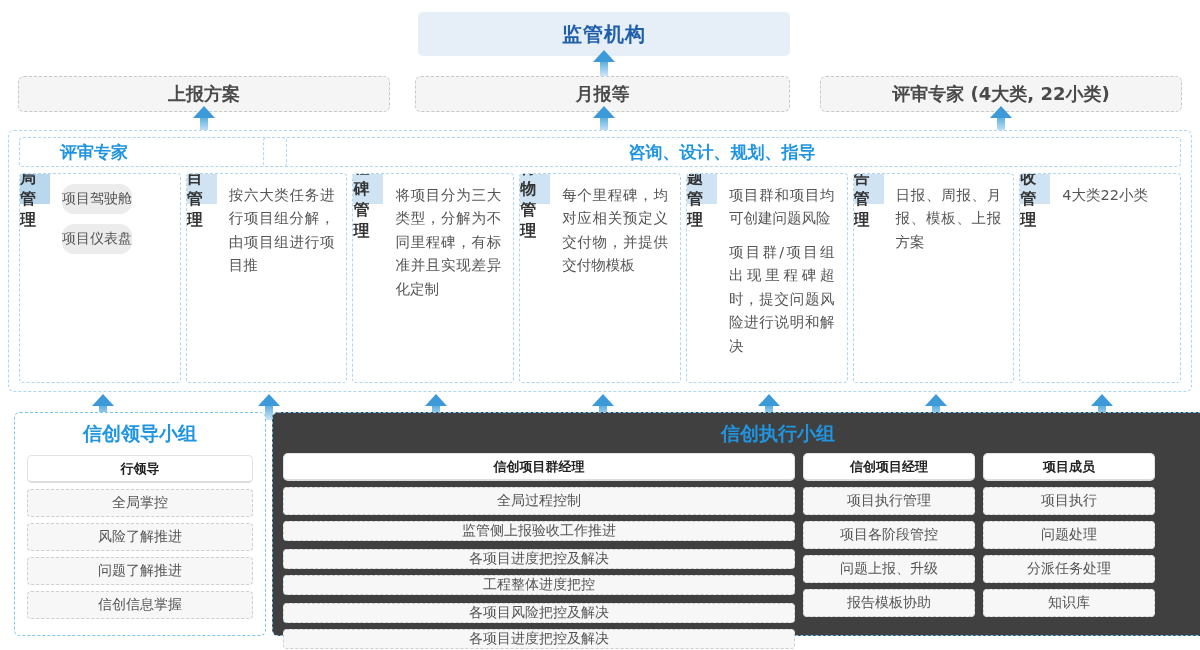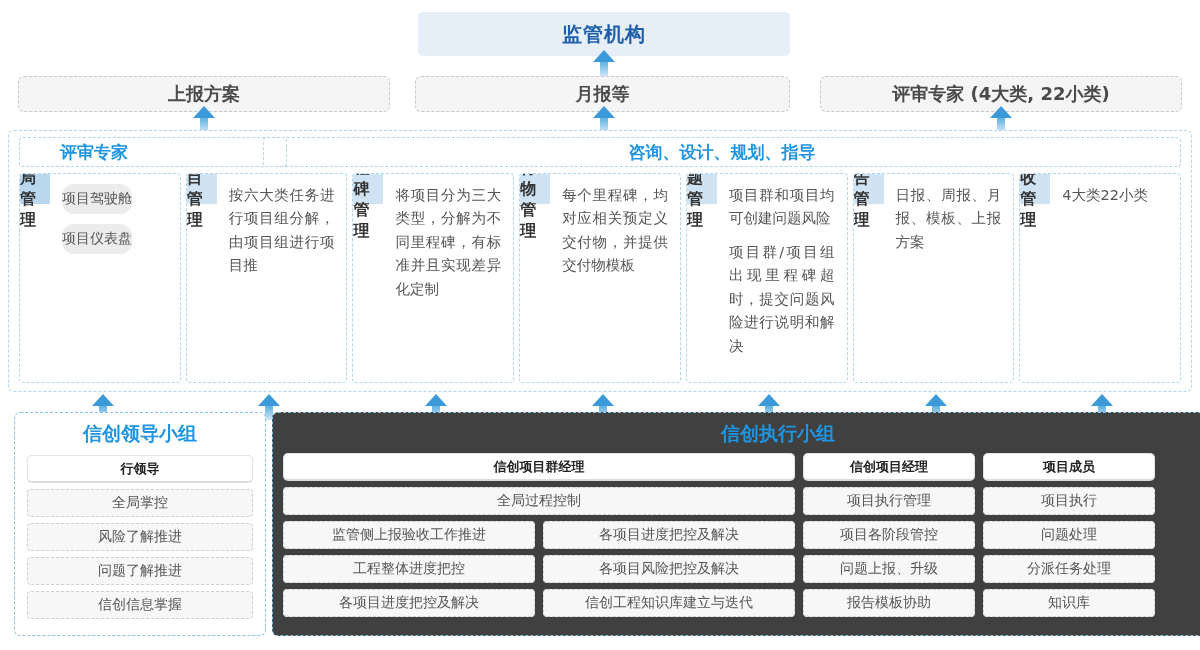--- a/index.html
+++ b/index.html
@@ -136,21 +136,21 @@
     display: flex; align-items: center; justify-content: center;
     font-size: 14px; color: #555;
   }
 
   .bl-stack { position: absolute; left: 12px; right: 12px; top: 42px; display: flex; flex-direction: column; gap: 6px; }
 
   .br-inner { position: absolute; left: 10px; right: 16px; top: 40px; display: flex; gap: 8px; }
   .br-colgrp { display: flex; flex-direction: column; gap: 6px; }
   .br-wide { flex: 0 0 512px; }
   .br-nar  { flex: 0 0 172px; }
-  .br-row2 { display: flex; gap: 8px; }
+  .br-row2 { display: flex; gap: 8px; flex-direction: column; }
   .br-row2 > div { flex: 1 1 0; }
 </style>
 </head>
 <body>
 
 <div id="root">
 
   <div class="abs top-title">
     <span>监管机构</span>
   </div>

